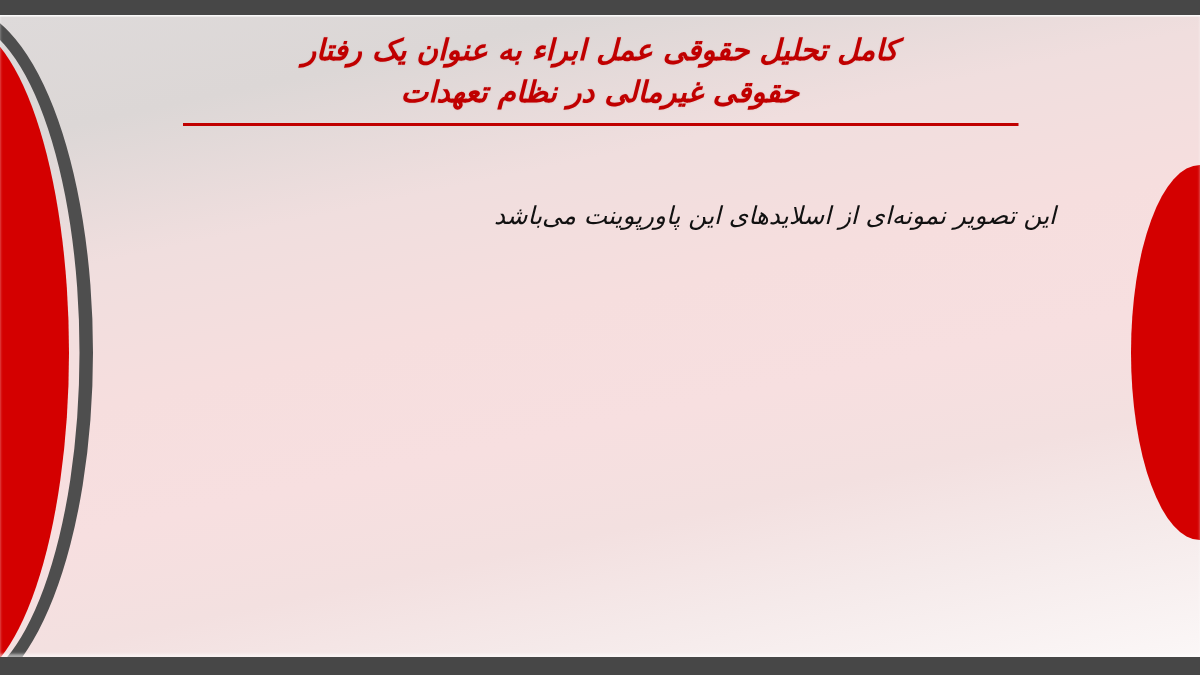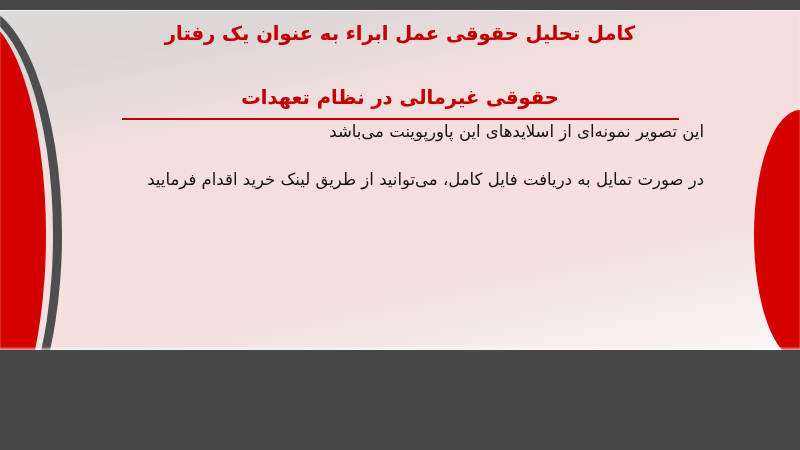--- a/index.html
+++ b/index.html
@@ -29,33 +29,34 @@
   }
   .dark-band.top    { top: 0;    height: 10px; }
   .dark-band.bottom { bottom: 0; height: 12px; }
 
   
   #panel {
     position: absolute;
     left: 0;
     top: 10px;
     width: 800px;
-    height: 340px;
+    height: 428px;
     overflow: hidden;
     background:
       linear-gradient(168deg,
         #dedada 0%,
         #dcd7d6 14%,
         #f0dede 30%,
         #f6dede 46%,
         #f7dfe0 60%,
         #f3e0e0 72%,
         #f5eaea 84%,
         #fbf7f7 100%);
     box-shadow: inset 0 1px 0 rgba(255,255,255,0.55);
+    font-style: italic;
   }
 
   
   .arc {
     position: absolute;
     border-radius: 50%;
     pointer-events: none;
   }
   .arc-a {
     width: 1500px; height: 1500px;
@@ -134,34 +135,33 @@
     direction: rtl;
   }
   .title-line {
     color: #c00000;
     font-size: 19.5px;
     font-weight: bold;
     line-height: 28px;
     letter-spacing: 0px;
     white-space: nowrap;
     text-shadow: 0 0 1px rgba(192,0,0,0.25);
-    margin-top: 36px;
   }
   .title-line.l1 { margin-top: 10px; }
   #title-rule {
     margin: 6px auto 0 auto;
     width: 557px;
     height: 2px;
     background: #c00000;
   }
 
   
   #body-block {
     position: absolute;
-    top: 108px;
+    top: 120px;
     right: 96px;
     width: 610px;
     z-index: 8;
     direction: rtl;
     text-align: right;
   }
   .body-line {
     color: #111111;
     font-size: 16.5px;
     line-height: 27px;
@@ -206,17 +206,16 @@
     <div id="panel-bevel"></div>
 
     <div id="title-block">
       <div class="title-line l1">کامل تحلیل حقوقی عمل ابراء به عنوان یک رفتار</div>
       <div class="title-line l2">حقوقی غیرمالی در نظام تعهدات</div>
       <div id="title-rule"></div>
     </div>
 
     <div id="body-block">
       <div class="body-line">این تصویر نمونه‌ای از اسلایدهای این پاورپوینت می‌باشد</div>
-      <div class="body-line">در صورت تمایل به دریافت فایل کامل، می‌توانید از طریق لینک خرید اقدام فرمایید</div>
     </div>
 
   </div>
 </div>
 
 </body></html>

